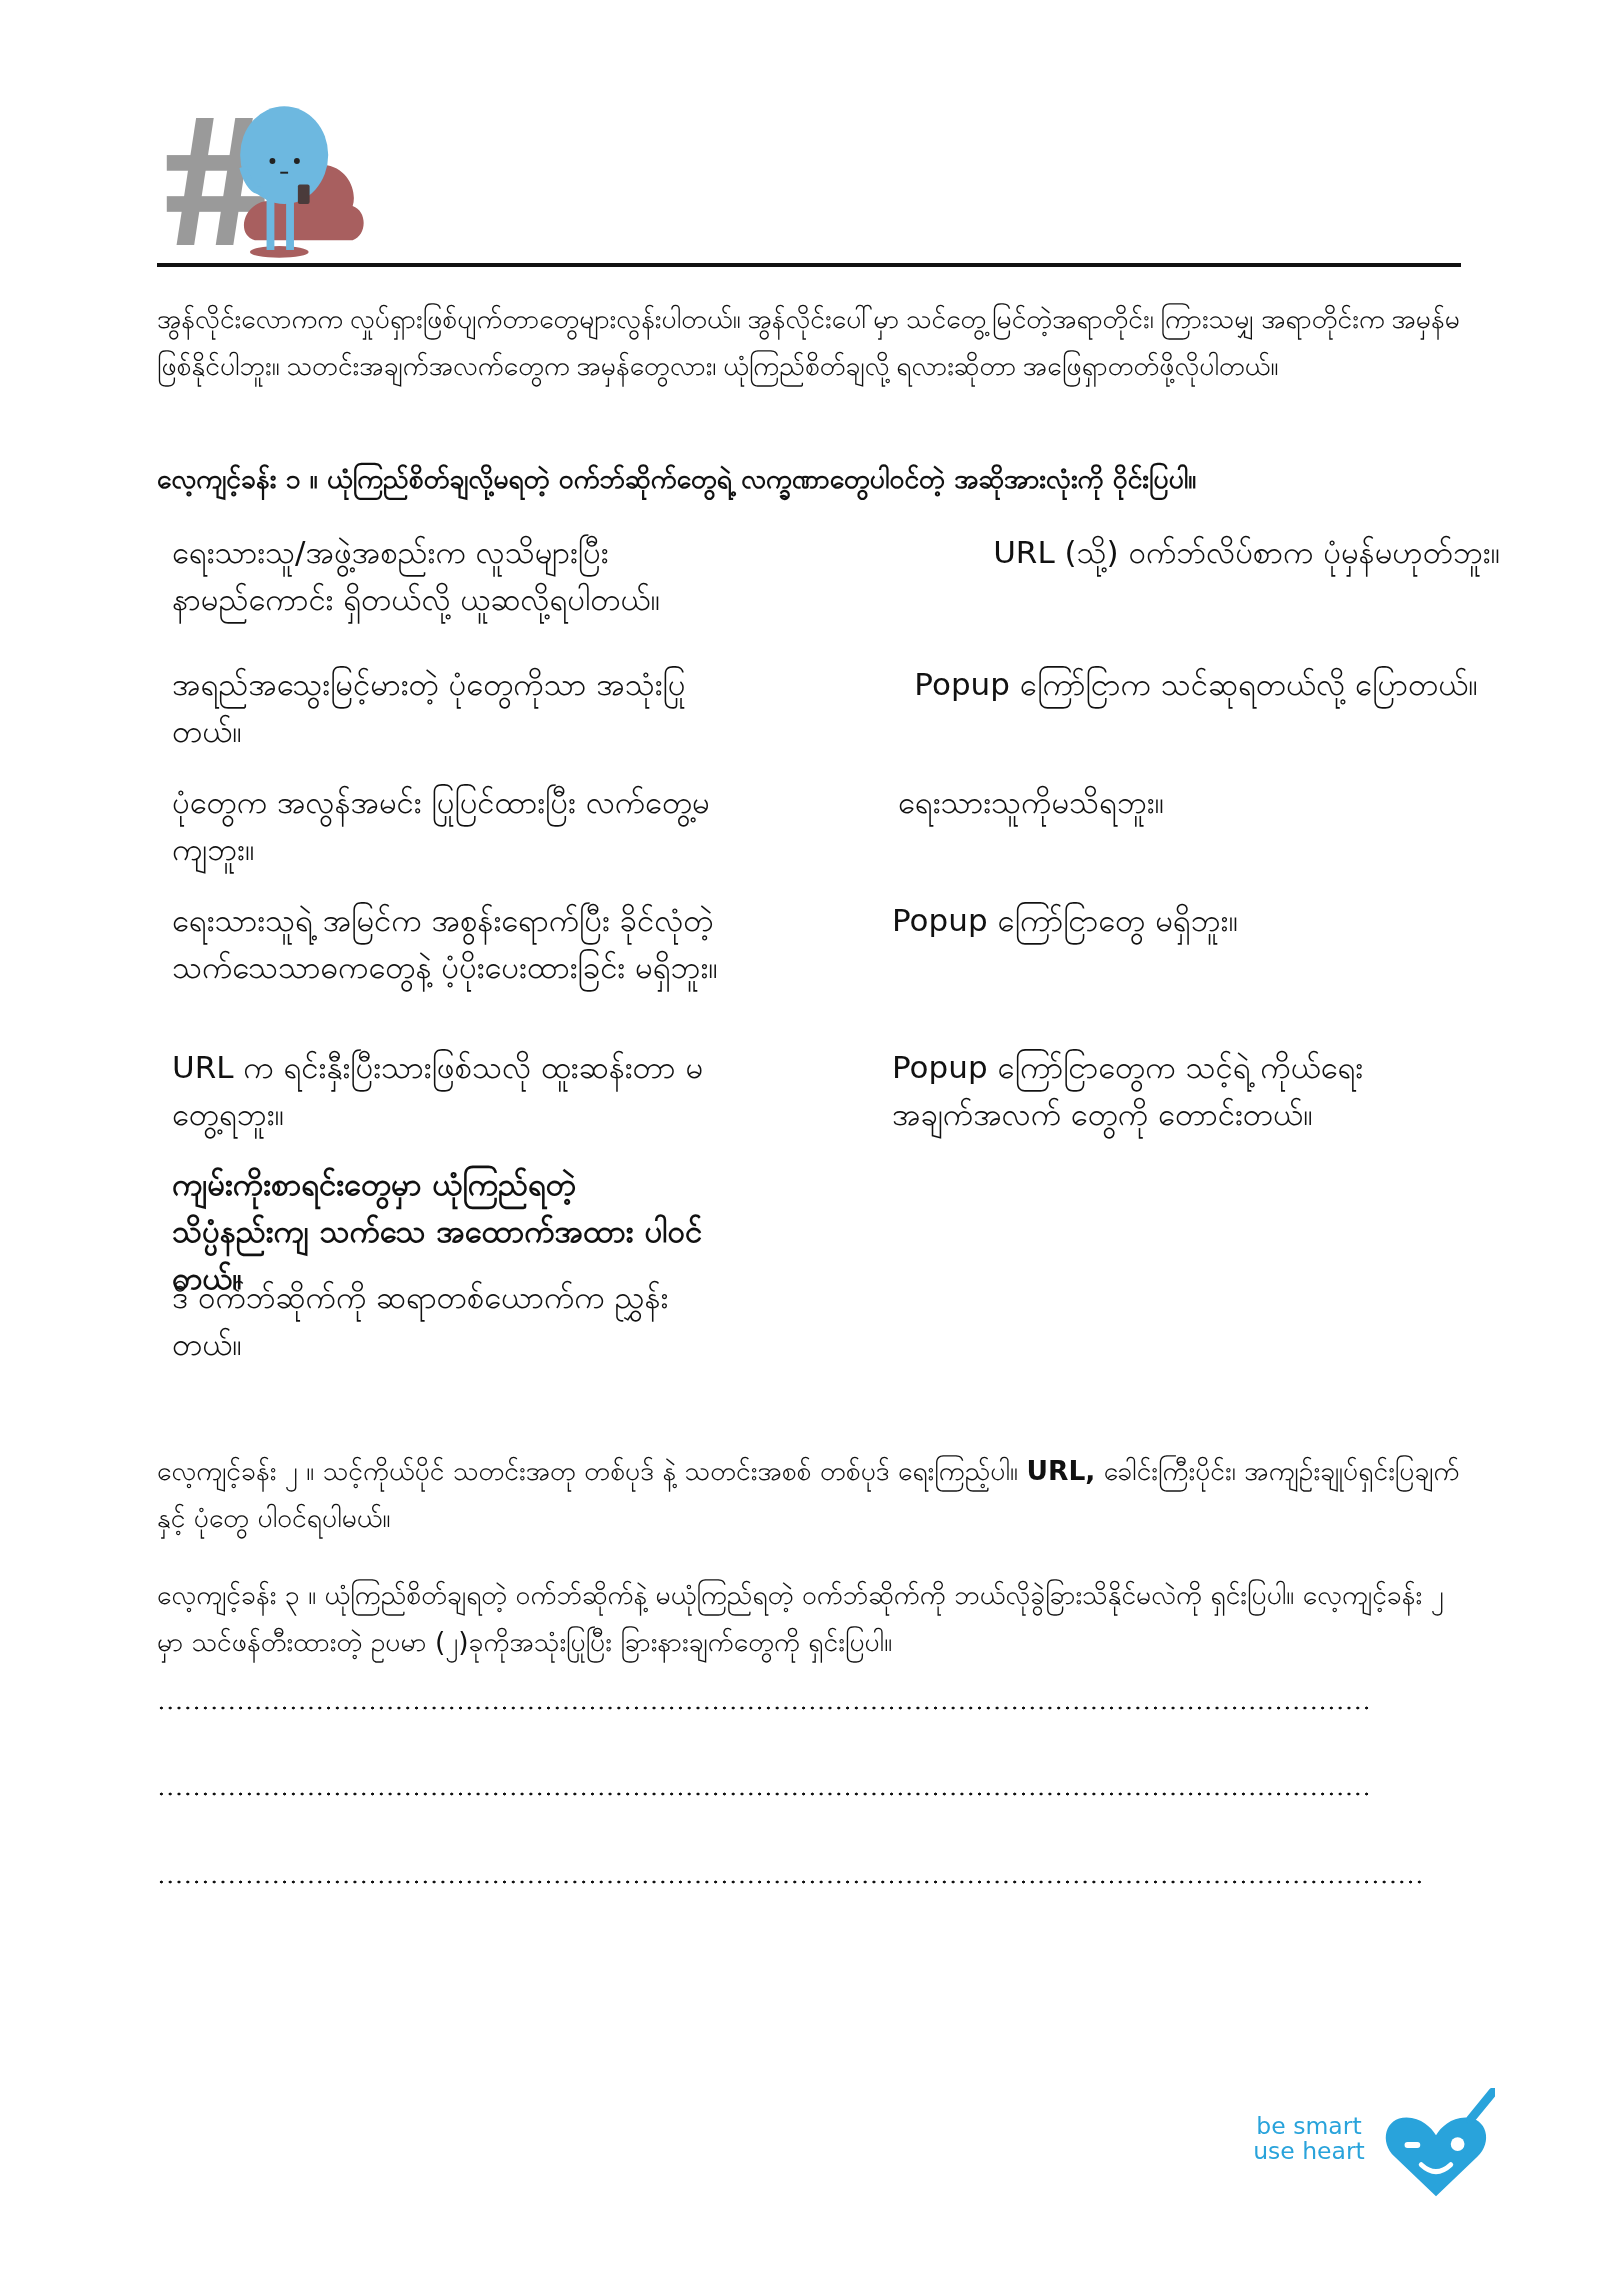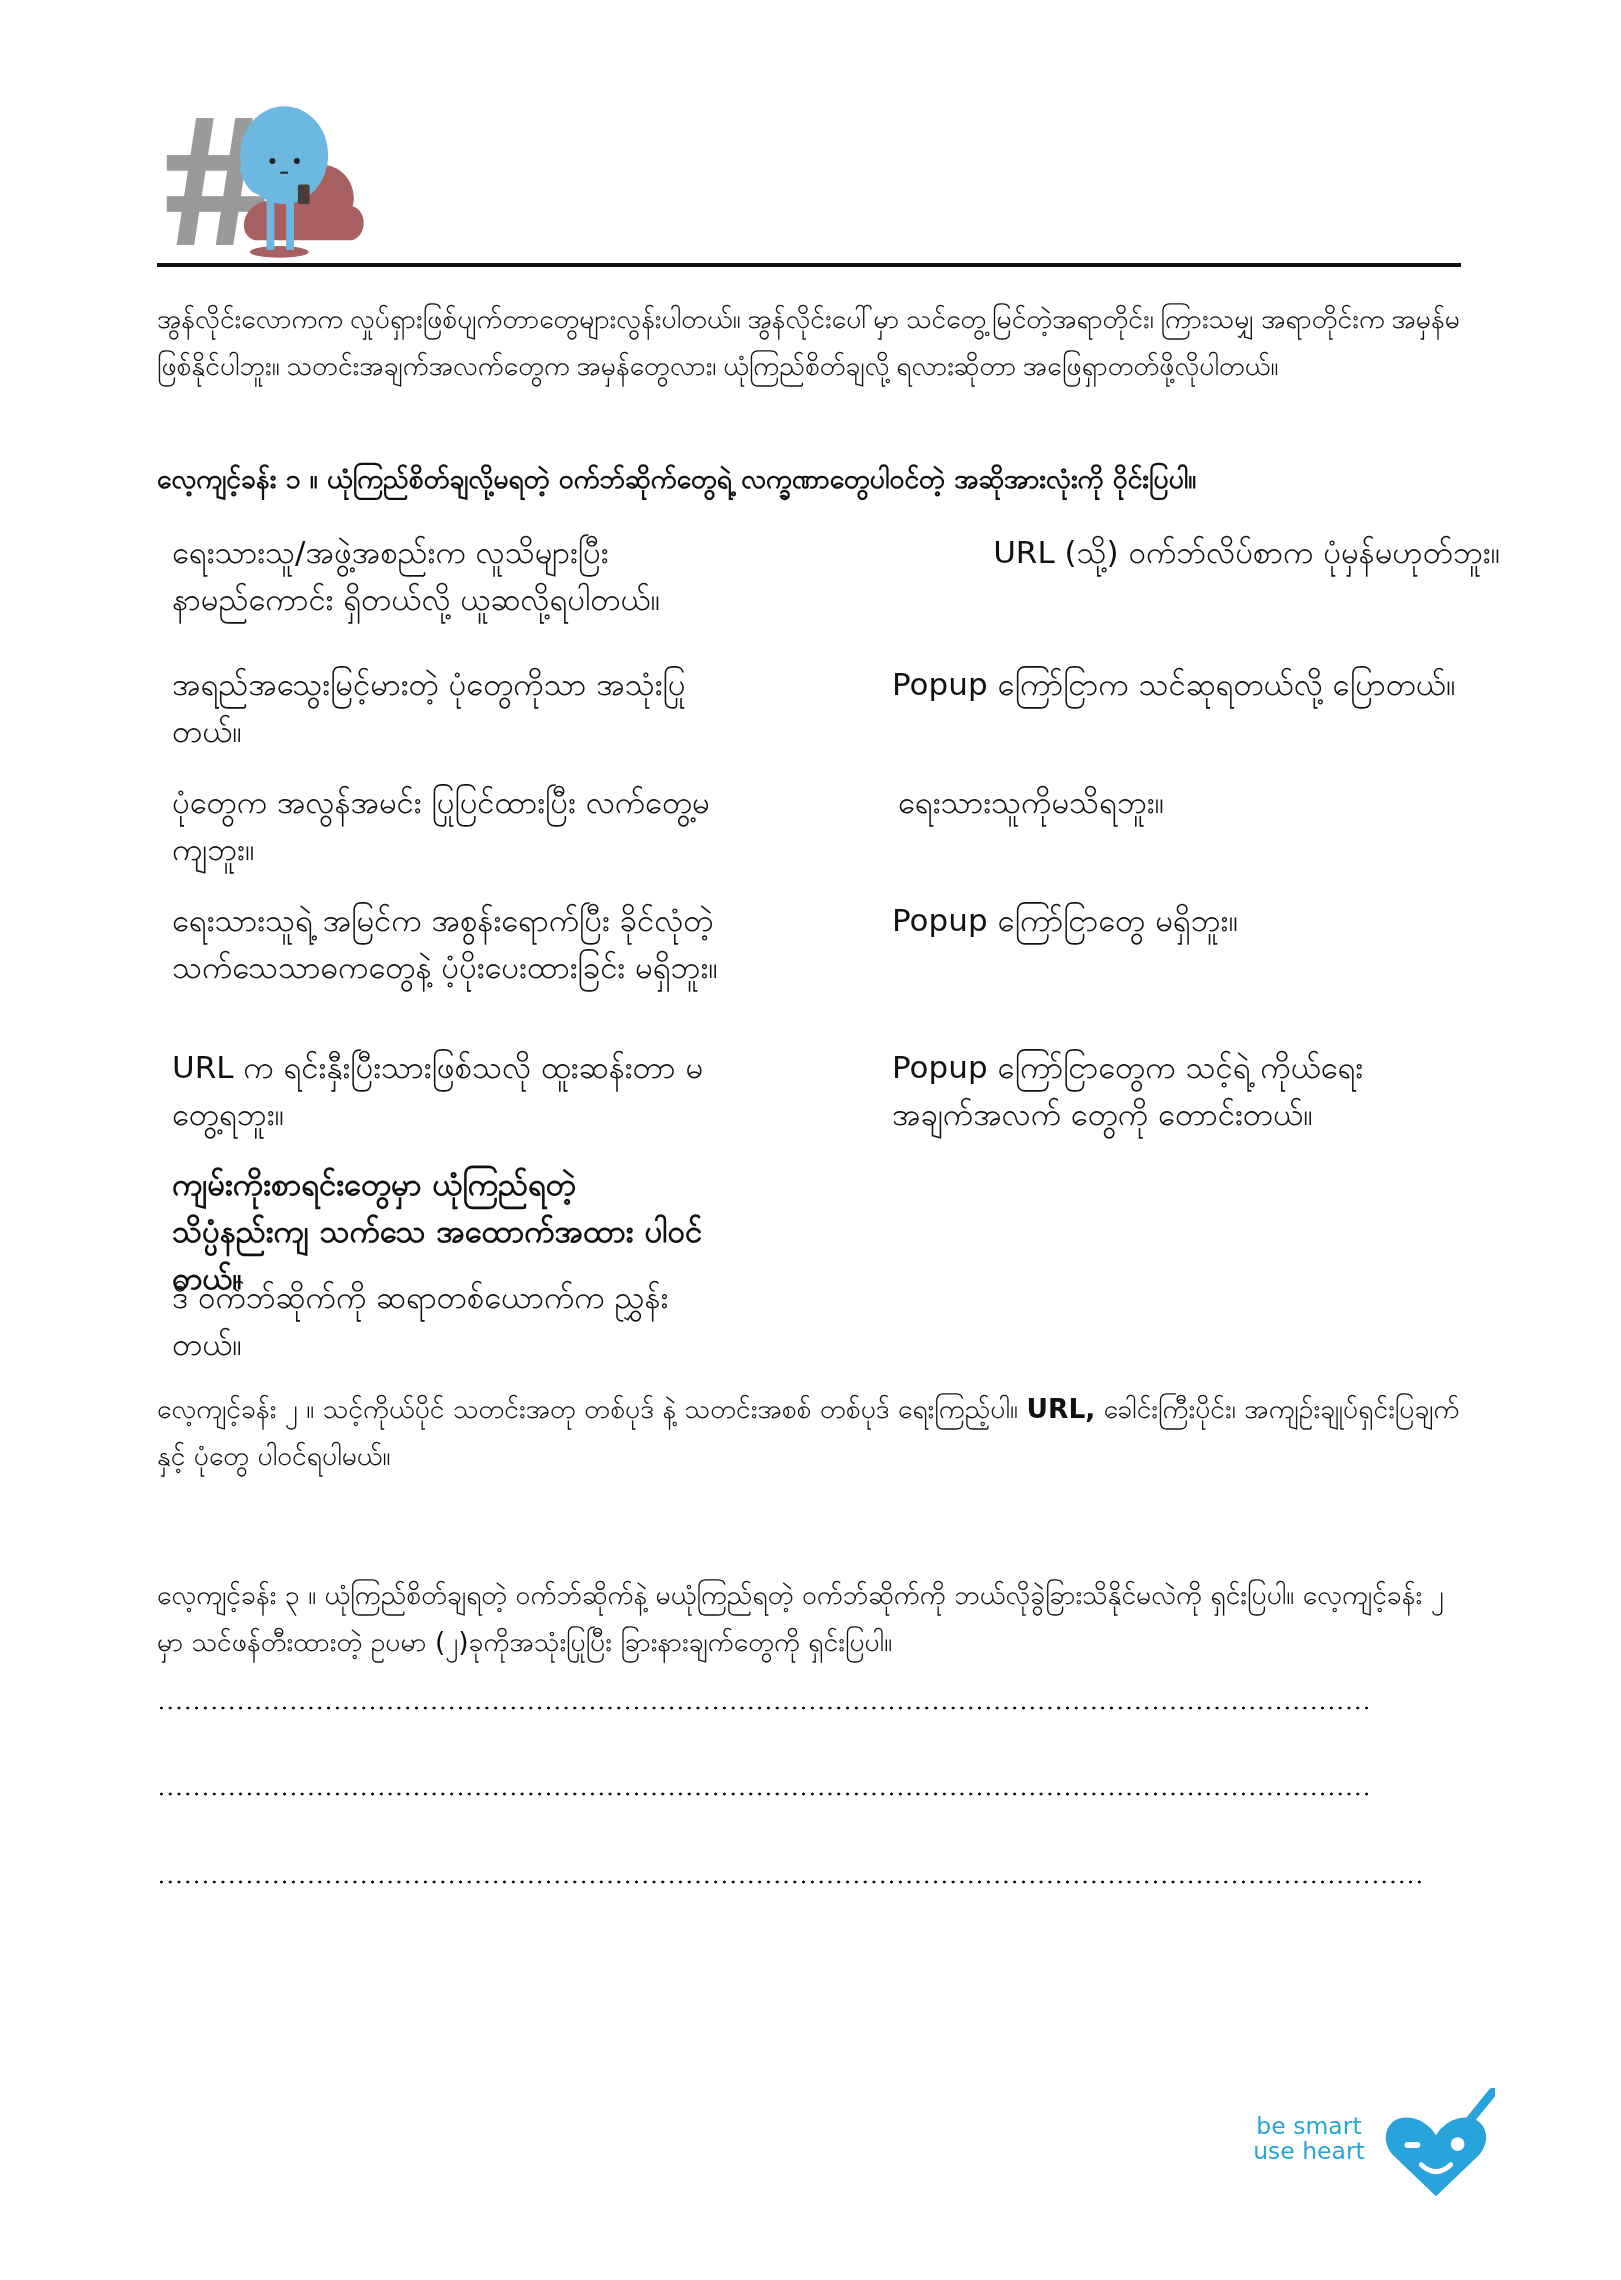--- a/index.html
+++ b/index.html
@@ -12,21 +12,21 @@
     .illustration { position: absolute; left: 0; top: 0; width: 225px; height: 167px; }
     .page-title {
       position: absolute; left: 245px; top: 76px;
       font-size: 43px; line-height: 59px; white-space: nowrap; color: #111;
     }
     .title-rule { position: absolute; left: 157px; top: 263px; width: 1304px; height: 3.9px; background: #111; }
 
     .para { position: absolute; left: 157px; width: 1304px; font-size: 26.5px; line-height: 47px; }
     .intro { top: 296px; font-family: Liberation Serif, serif; }
     .task1 { top: 455px; font-weight: bold; }
-    .task2 { top: 1385px; }
+    .task2 { top: 1447px; }
     .task3 { top: 1571px; }
     .bold { font-weight: bold; }
 
     .options { position: absolute; left: 172px; top: 529px; width: 1304px; }
     .opt { position: absolute; font-size: 31px; line-height: 47px; width: 549px; }
     .col-l { left: 0; }
     .col-r { left: 720px; width: 608px; }
 
     .answer-line {
       position: absolute; left: 157px; height: 3.9px;
@@ -73,21 +73,21 @@
 <div class="options">
   <div class="opt col-l" style="top:0px;">ရေးသားသူ/အဖွဲ့အစည်းက လူသိများပြီး နာမည်ကောင်း ရှိတယ်လို့ ယူဆလို့ရပါတယ်။</div>
   <div class="opt col-l" style="top:132px;">အရည်အသွေးမြင့်မားတဲ့ ပုံတွေကိုသာ အသုံးပြုတယ်။</div>
   <div class="opt col-l" style="top:250px;">ပုံတွေက အလွန်အမင်း ပြုပြင်ထားပြီး လက်တွေ့မကျဘူး။</div>
   <div class="opt col-l" style="top:368px;">ရေးသားသူရဲ့ အမြင်က အစွန်းရောက်ပြီး ခိုင်လုံတဲ့ သက်သေသာဓကတွေနဲ့ ပံ့ပိုးပေးထားခြင်း မရှိဘူး။</div>
   <div class="opt col-l" style="top:515px;">URL က ရင်းနှီးပြီးသားဖြစ်သလို ထူးဆန်းတာ မတွေ့ရဘူး။</div>
   <div class="opt col-l" style="top:632px;font-weight:bold;">ကျမ်းကိုးစာရင်းတွေမှာ ယုံကြည်ရတဲ့ သိပ္ပံနည်းကျ သက်သေ အထောက်အထား ပါဝင်တယ်။</div>
   <div class="opt col-l" style="top:745px;">ဒီ ဝက်ဘ်ဆိုက်ကို ဆရာတစ်ယောက်က ညွှန်းတယ်။</div>
 
   <div class="opt col-r" style="top:0px;text-align:right;">URL (သို့) ဝက်ဘ်လိပ်စာက ပုံမှန်မဟုတ်ဘူး။</div>
-  <div class="opt col-r" style="top:132px;">Popup ကြော်ငြာက သင်ဆုရတယ်လို့ ပြောတယ်။</div>
+  <div class="opt col-r" style="top:132px;text-align:center;">Popup ကြော်ငြာက သင်ဆုရတယ်လို့ ပြောတယ်။</div>
   <div class="opt col-r" style="top:250px;margin-left:6px;">ရေးသားသူကိုမသိရဘူး။</div>
   <div class="opt col-r" style="top:368px;">Popup ကြော်ငြာတွေ မရှိဘူး။</div>
   <div class="opt col-r" style="top:515px;">Popup ကြော်ငြာတွေက သင့်ရဲ့ ကိုယ်ရေးအချက်အလက် တွေကို တောင်းတယ်။</div>
 </div>
 
 <div class="para task2">
   <span>လေ့ကျင့်ခန်း ၂ ။ သင့်ကိုယ်ပိုင် သတင်းအတု တစ်ပုဒ် နဲ့ သတင်းအစစ် တစ်ပုဒ် ရေးကြည့်ပါ။ </span><span class="bold">URL,</span><span> ခေါင်းကြီးပိုင်း၊ အကျဉ်းချုပ်ရှင်းပြချက် နှင့် ပုံတွေ ပါဝင်ရပါမယ်။</span>
 </div>
 
 <div class="para task3">လေ့ကျင့်ခန်း ၃ ။ ယုံကြည်စိတ်ချရတဲ့ ဝက်ဘ်ဆိုက်နဲ့ မယုံကြည်ရတဲ့ ဝက်ဘ်ဆိုက်ကို ဘယ်လိုခွဲခြားသိနိုင်မလဲကို ရှင်းပြပါ။ လေ့ကျင့်ခန်း ၂ မှာ သင်ဖန်တီးထားတဲ့ ဥပမာ (၂)ခုကိုအသုံးပြုပြီး ခြားနားချက်တွေကို ရှင်းပြပါ။</div>

